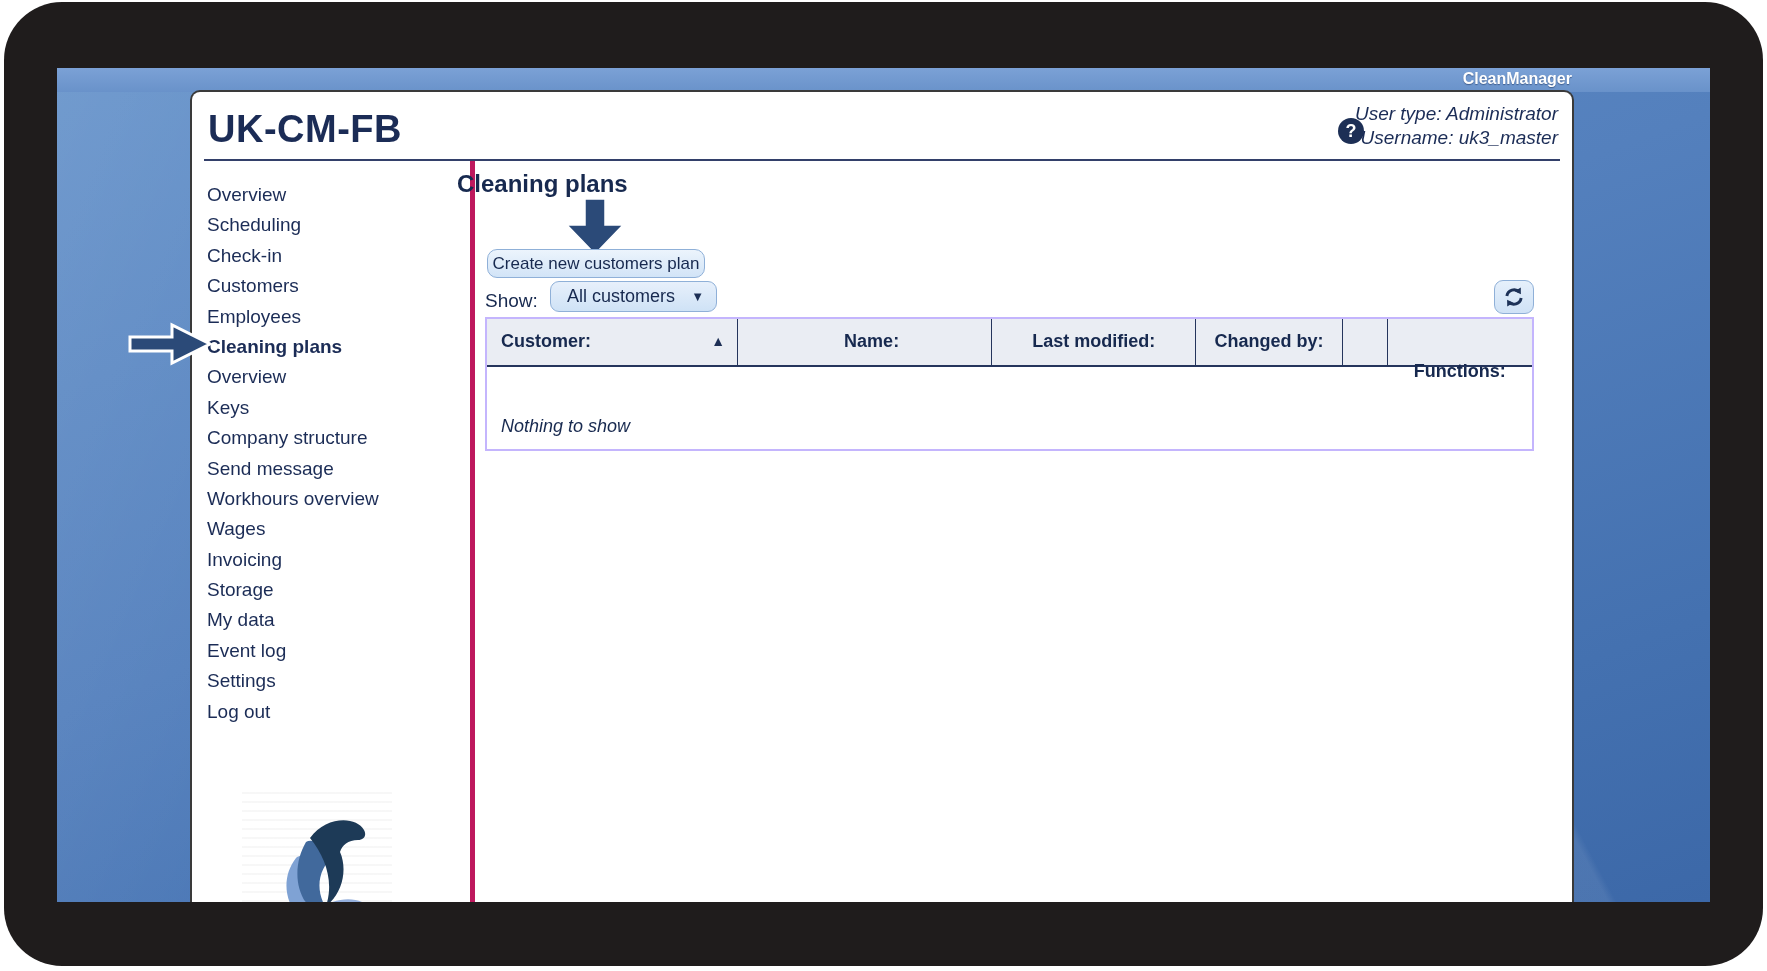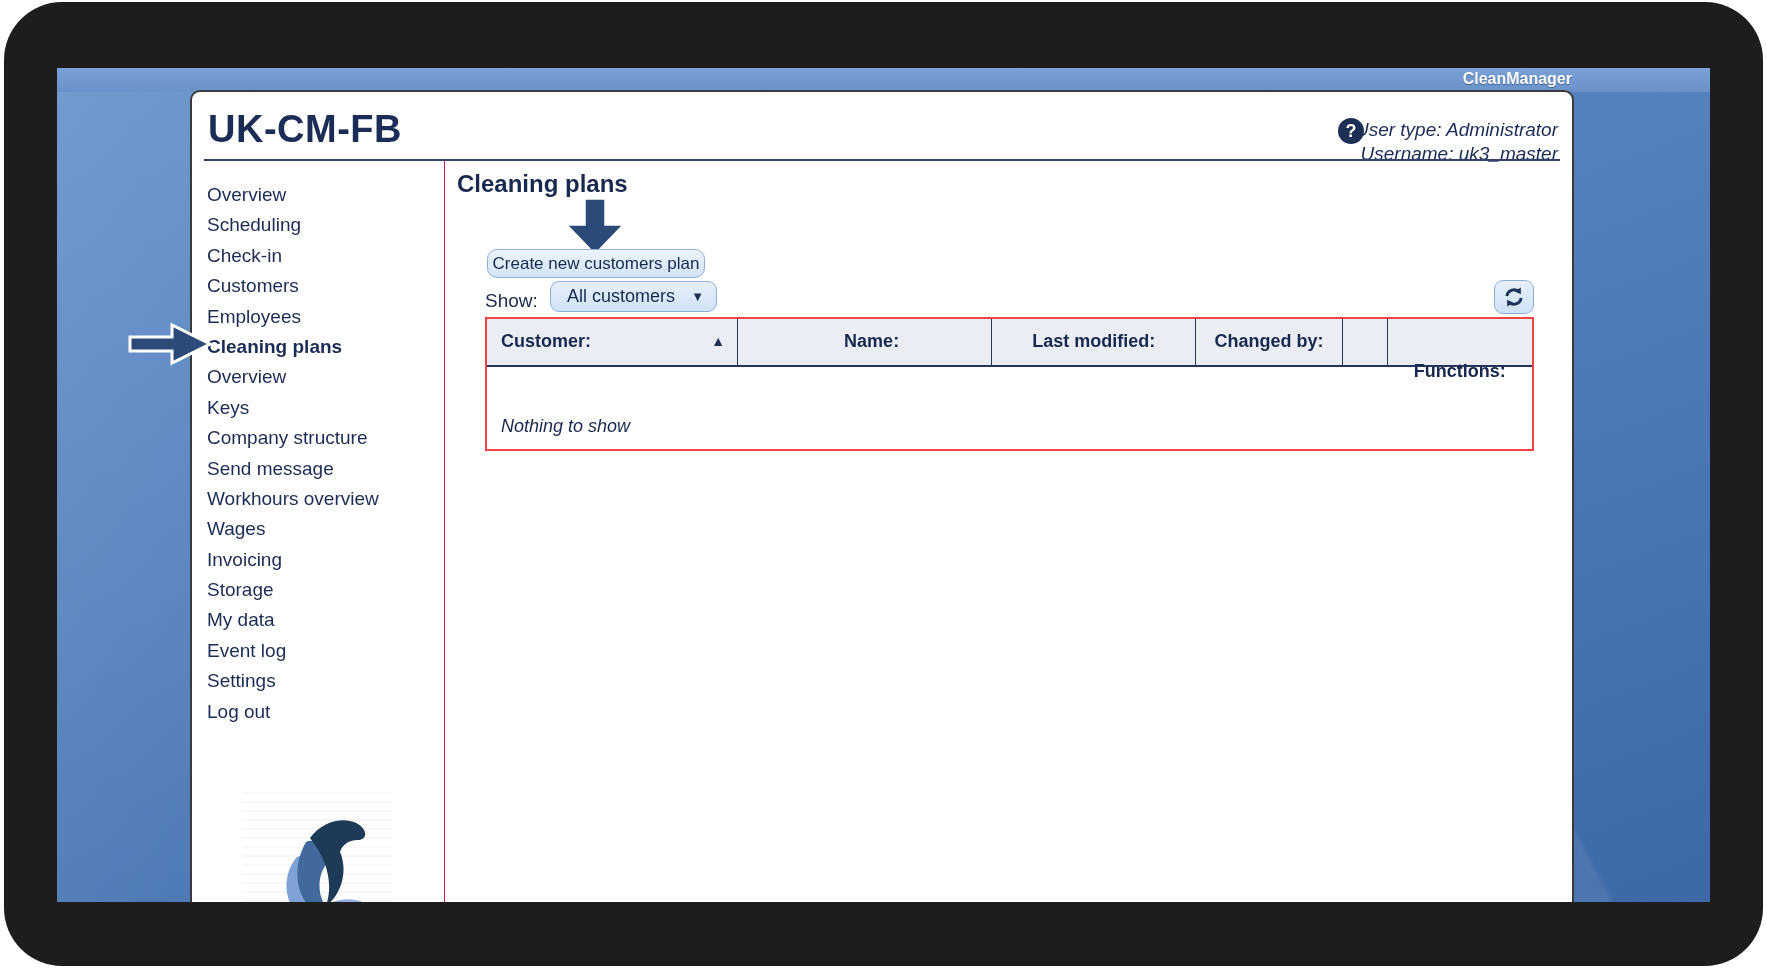--- a/index.html
+++ b/index.html
@@ -18,27 +18,27 @@
   .topbar{position:absolute;left:57px;top:68px;width:1653px;height:24px;
     background:linear-gradient(#7ba1d6,#6992ca);
     color:#ffffff;font-size:16px;font-weight:bold;line-height:22px;text-align:right;padding-right:138px;
     text-shadow:0 1px 1px rgba(20,40,80,0.5);}
 
   
   .appwin{position:absolute;left:190px;top:90px;width:1384px;height:812px;background:#ffffff;
     border:2px solid #3a3a3a;border-bottom:none;border-radius:10px 10px 0 0;overflow:hidden;}
 
   .win-title{position:absolute;left:16px;top:16px;font-size:38px;font-weight:bold;color:#1b2c56;letter-spacing:0.5px;}
-  .user-info{position:absolute;right:14px;top:26px;text-align:right;font-size:19px;font-style:italic;color:#1b2c56;line-height:24px;}
+  .user-info{position:absolute;right:14px;top:10px;text-align:right;font-size:19px;font-style:italic;color:#1b2c56;line-height:24px;}
   .help-icon{position:absolute;right:208px;top:26px;width:26px;height:26px;border-radius:50%;background:#1d2f55;
     color:#ffffff;font-size:18px;font-weight:bold;font-style:normal;text-align:center;line-height:26px;cursor:pointer;}
   .header-rule{position:absolute;left:12px;right:12px;top:67px;border-top:2px solid #33406a;}
 
   
-  .sidebar{position:absolute;left:0;top:69px;width:253px;bottom:0;border-right:1px solid #be185d;padding-top:19px;}
+  .sidebar{position:absolute;left:0;top:69px;width:283px;bottom:0;border-right:5px solid #be185d;padding-top:19px;}
   .side-item{height:30.4px;line-height:30.4px;padding-left:15px;font-size:19px;color:#1b2c56;cursor:pointer;white-space:nowrap;}
   .side-item.active{font-weight:bold;}
   .logo-wrap{position:absolute;left:50px;top:631px;width:150px;height:112px;
     background:repeating-linear-gradient(180deg,rgba(100,100,100,0.05) 0 2px,transparent 2px 9px);}
   .logo-wrap svg{position:absolute;left:26px;top:16px;}
 
   
   .content{position:absolute;left:254px;top:69px;right:0;bottom:0;}
   .page-heading{position:absolute;left:11px;top:9px;font-size:24px;font-weight:bold;color:#17294f;}
   .down-arrow{position:absolute;left:121px;top:38px;}
@@ -48,21 +48,21 @@
   .show-label{position:absolute;left:39px;top:124px;height:31px;line-height:31px;font-size:19px;color:#17294f;}
   .show-select{position:absolute;left:104px;top:120px;width:167px;height:31px;
     background:linear-gradient(#e7f0fb,#cfe2f6);border:1px solid #8fb0d8;border-radius:9px;
     font-size:18px;color:#17294f;line-height:29px;padding-left:16px;cursor:pointer;}
   .show-select .dd-caret{position:absolute;right:12px;top:0;font-size:13px;line-height:29px;color:#1d2f55;}
   .refresh-btn{position:absolute;left:1048px;top:119px;width:40px;height:34px;
     background:linear-gradient(#e6f0fb,#cfe2f6);border:1px solid #8fb0d8;border-radius:9px;cursor:pointer;
     display:flex;align-items:center;justify-content:center;}
 
   
-  .plans-table{position:absolute;left:39px;top:156px;width:1049px;border:2px solid #ef4444;background:#ffffff;}
+  .plans-table{position:absolute;left:39px;top:156px;width:1049px;border:2px solid #c4b5fd;background:#ffffff;}
   .thead{display:flex;height:48px;background:#eaedf3;border-bottom:2px solid #25355c;}
   .th{height:100%;font-size:18px;font-weight:bold;color:#17294f;line-height:44px;border-right:1px solid #25355c;cursor:pointer;}
   .th:last-child{border-right:none;margin-top:30px;}
   .th.c0{width:252px;display:flex;justify-content:space-between;padding:0 12px 0 14px;}
   .th.c1{width:255px;padding-left:14px;text-align:center;}
   .th.c2{width:205px;text-align:center;}
   .th.c3{width:147px;text-align:center;}
   .th.c4{width:45px;cursor:default;}
   .th.c5{width:145px;text-align:center;}
   .sort-caret{font-size:14px;color:#1d2f55;}

